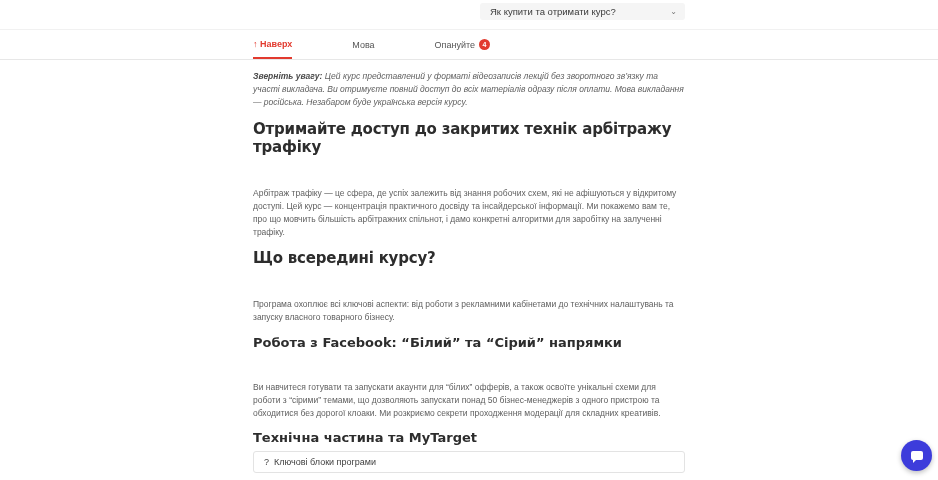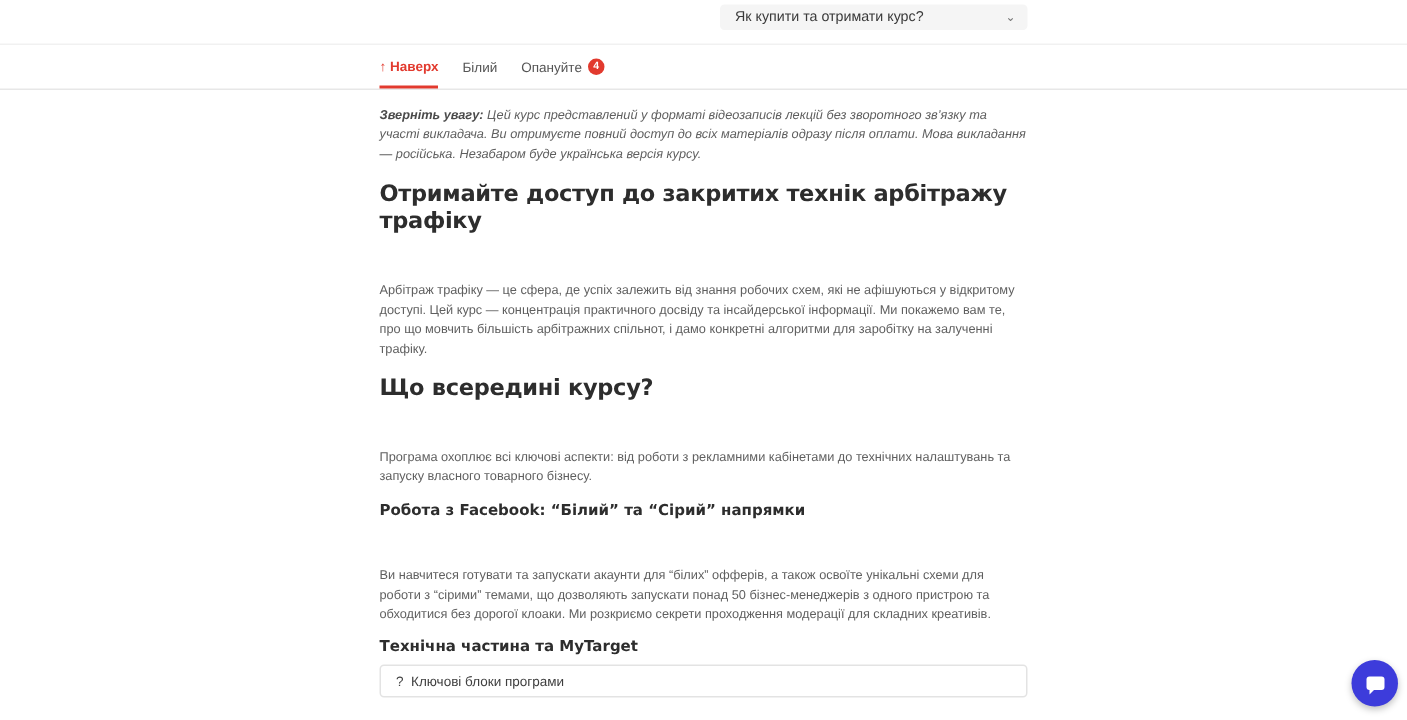--- a/index.html
+++ b/index.html
@@ -11,34 +11,34 @@
   
   .topbar { position:relative; height:30px; background:#fff; border-bottom:1px solid #f1f1f1; }
   .dropdown {
     position:absolute; left:480px; top:3px; width:205px; height:17px;
     background:#f5f5f5; border-radius:3px; display:flex; align-items:center;
     padding:0 8px 0 10px; cursor:pointer;
   }
   .dropdown-label { font-size:9.5px; color:#3a3a3a; flex:1; }
   .dropdown-chevron { font-size:8px; color:#777; line-height:1; }
   
-  .tabbar { height:30px; border-bottom:1px solid #e7e7e7; display:flex; align-items:stretch; padding-left:253px; }
+  .tabbar { height:30px; border-bottom:1px solid #e7e7e7; display:flex; align-items:stretch; padding-left:253px;gap:44px; }
   .tab { display:flex; align-items:center; font-size:9px; color:#555; margin-right:16px; cursor:pointer; }
   .tab.active { color:#e23a2e; font-weight:bold; border-bottom:2px solid #e23a2e; }
   .tab-badge {
     display:inline-flex; align-items:center; justify-content:center;
     width:11px; height:11px; margin-left:4px; border-radius:50%;
     background:#e23a2e; color:#fff; font-size:7px; font-weight:bold;
   }
   
   .content { width:432px; margin:0 auto; padding-top:10px; }
   .notice { font-size:8.5px; font-style:italic; line-height:1.55; color:#5f5f5f; margin-bottom:10px; }
   .notice b { color:#4a4a4a; }
   h2.sec { font-family:"DejaVu Sans", sans-serif; font-size:15px; color:#2d2d2d; margin:10px 0 8px; letter-spacing:-0.2px; }
-  h3.sec { font-family:"DejaVu Sans", sans-serif; font-size:10px; color:#2d2d2d; margin:10px 0 6px; }
+  h3.sec { font-family:"DejaVu Sans", sans-serif; font-size:13px; color:#2d2d2d; margin:10px 0 6px; }
   p.body { font-size:8.5px; line-height:1.55; color:#5f5f5f; margin-bottom:10px;margin-top:31px; }
   .accordion {
     border:1px solid #e3e3e3; border-radius:3px; height:22px; display:flex; align-items:center;
     padding:0 10px; font-size:9px; color:#3f3f3f; margin:4px 0 10px; cursor:pointer; background:#fff;
   }
   .accordion .q { margin-right:5px; color:#3f3f3f; }
   
   .chat-fab {
     position:absolute; left:901px; top:440px; width:31px; height:31px; border-radius:50%;
     background:#3d3cdb; display:flex; align-items:center; justify-content:center; cursor:pointer;
@@ -60,21 +60,21 @@
       <span class="dropdown-label">Як купити та отримати курс?</span>
       <span class="dropdown-chevron">⌄</span>
     </div>
   </div>
 
   <div class="tabbar">
     <div class="tab active">
       <span>↑ Наверх</span>
     </div>
     <div class="tab">
-      <span>Білий</span>
+      <span>Мова</span>
     </div>
     <div class="tab">
       <span>Опануйте</span>
       <span class="tab-badge">4</span>
     </div>
   </div>
 
   <div class="content">
 
     <p class="notice"><b>Зверніть увагу:</b><span> Цей курс представлений у форматі відеозаписів лекцій без зворотного зв’язку та участі викладача. Ви отримуєте повний доступ до всіх матеріалів одразу після оплати. Мова викладання — російська. Незабаром буде українська версія курсу.</span></p>

